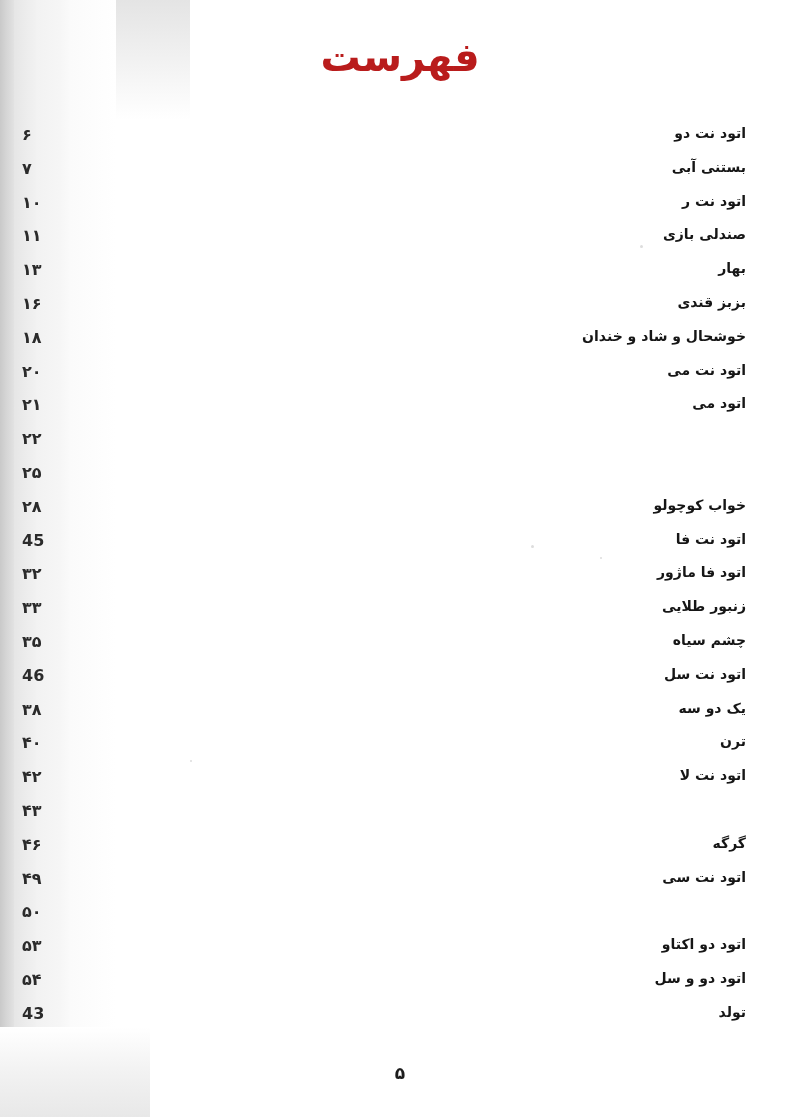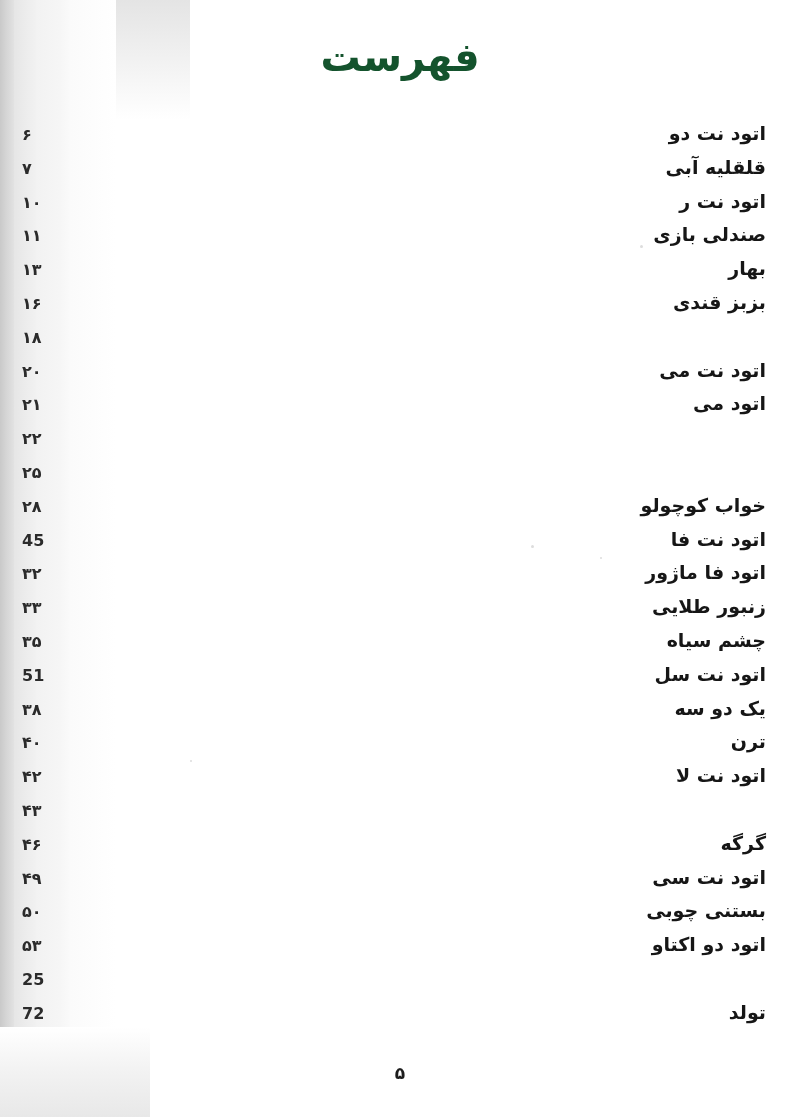--- a/index.html
+++ b/index.html
@@ -70,42 +70,42 @@
 
   .page-title {
     position: absolute;
     top: 34px;
     left: 0;
     width: 800px;
     text-align: center;
     font-family: "DejaVu Sans", sans-serif;
     font-size: 40px;
     font-weight: 700;
-    color: #14532d;
+    color: #b91c1c;
     letter-spacing: 0px;
   }
 
   .toc {
     position: absolute;
     top: 118px;
     left: 0;
     width: 800px;
   }
 
   .toc-row {
     position: relative;
     height: 33.8px;
     direction: rtl;
   }
 
   .toc-title {
     position: absolute;
-    right: 34px;
+    right: 54px;
     top: 0;
-    font-size: 19px;
+    font-size: 14px;
     color: #161616;
     white-space: nowrap;
     line-height: 30px;
     font-weight: 600;
   }
 
   .toc-page {
     position: absolute;
     left: 22px;
     top: 2px;
@@ -153,40 +153,41 @@
 <div class="page">
 
   <div class="page-title">فهرست</div>
 
   <div class="toc">
     <div class="toc-row">
       <span class="toc-title">اتود نت دو</span>
       <span class="toc-page">۶</span>
     </div>
     <div class="toc-row">
-      <span class="toc-title">قلقلیه آبی</span>
+      <span class="toc-title">بستنی آبی</span>
       <span class="toc-page">۷</span>
     </div>
     <div class="toc-row">
       <span class="toc-title">اتود نت ر</span>
       <span class="toc-page">۱۰</span>
     </div>
     <div class="toc-row">
       <span class="toc-title">صندلی بازی</span>
       <span class="toc-page">۱۱</span>
     </div>
     <div class="toc-row">
       <span class="toc-title">بهار</span>
       <span class="toc-page">۱۳</span>
     </div>
     <div class="toc-row">
       <span class="toc-title">بزبز قندی</span>
       <span class="toc-page">۱۶</span>
     </div>
     <div class="toc-row">
+      <span class="toc-title">خوشحال و شاد و خندان</span>
       <span class="toc-page">۱۸</span>
     </div>
     <div class="toc-row">
       <span class="toc-title">اتود نت می</span>
       <span class="toc-page">۲۰</span>
     </div>
     <div class="toc-row">
       <span class="toc-title">اتود می</span>
       <span class="toc-page">۲۱</span>
     </div>
@@ -211,21 +212,21 @@
     <div class="toc-row">
       <span class="toc-title">زنبور طلایی</span>
       <span class="toc-page">۳۳</span>
     </div>
     <div class="toc-row">
       <span class="toc-title">چشم سیاه</span>
       <span class="toc-page">۳۵</span>
     </div>
     <div class="toc-row">
       <span class="toc-title">اتود نت سل</span>
-      <span class="toc-page">51</span>
+      <span class="toc-page">46</span>
     </div>
     <div class="toc-row">
       <span class="toc-title">یک دو سه</span>
       <span class="toc-page">۳۸</span>
     </div>
     <div class="toc-row">
       <span class="toc-title">ترن</span>
       <span class="toc-page">۴۰</span>
     </div>
     <div class="toc-row">
@@ -237,31 +238,31 @@
     </div>
     <div class="toc-row">
       <span class="toc-title">گرگه</span>
       <span class="toc-page">۴۶</span>
     </div>
     <div class="toc-row">
       <span class="toc-title">اتود نت سی</span>
       <span class="toc-page">۴۹</span>
     </div>
     <div class="toc-row">
-      <span class="toc-title">بستنی چوبی</span>
       <span class="toc-page">۵۰</span>
     </div>
     <div class="toc-row">
       <span class="toc-title">اتود دو اکتاو</span>
       <span class="toc-page">۵۳</span>
     </div>
     <div class="toc-row">
-      <span class="toc-page">25</span>
+      <span class="toc-title">اتود دو و سل</span>
+      <span class="toc-page">۵۴</span>
     </div>
     <div class="toc-row">
       <span class="toc-title">تولد</span>
-      <span class="toc-page">72</span>
+      <span class="toc-page">43</span>
     </div>
   </div>
 
   <div class="folio">۵</div>
 
 </div>
 
 </body></html>

